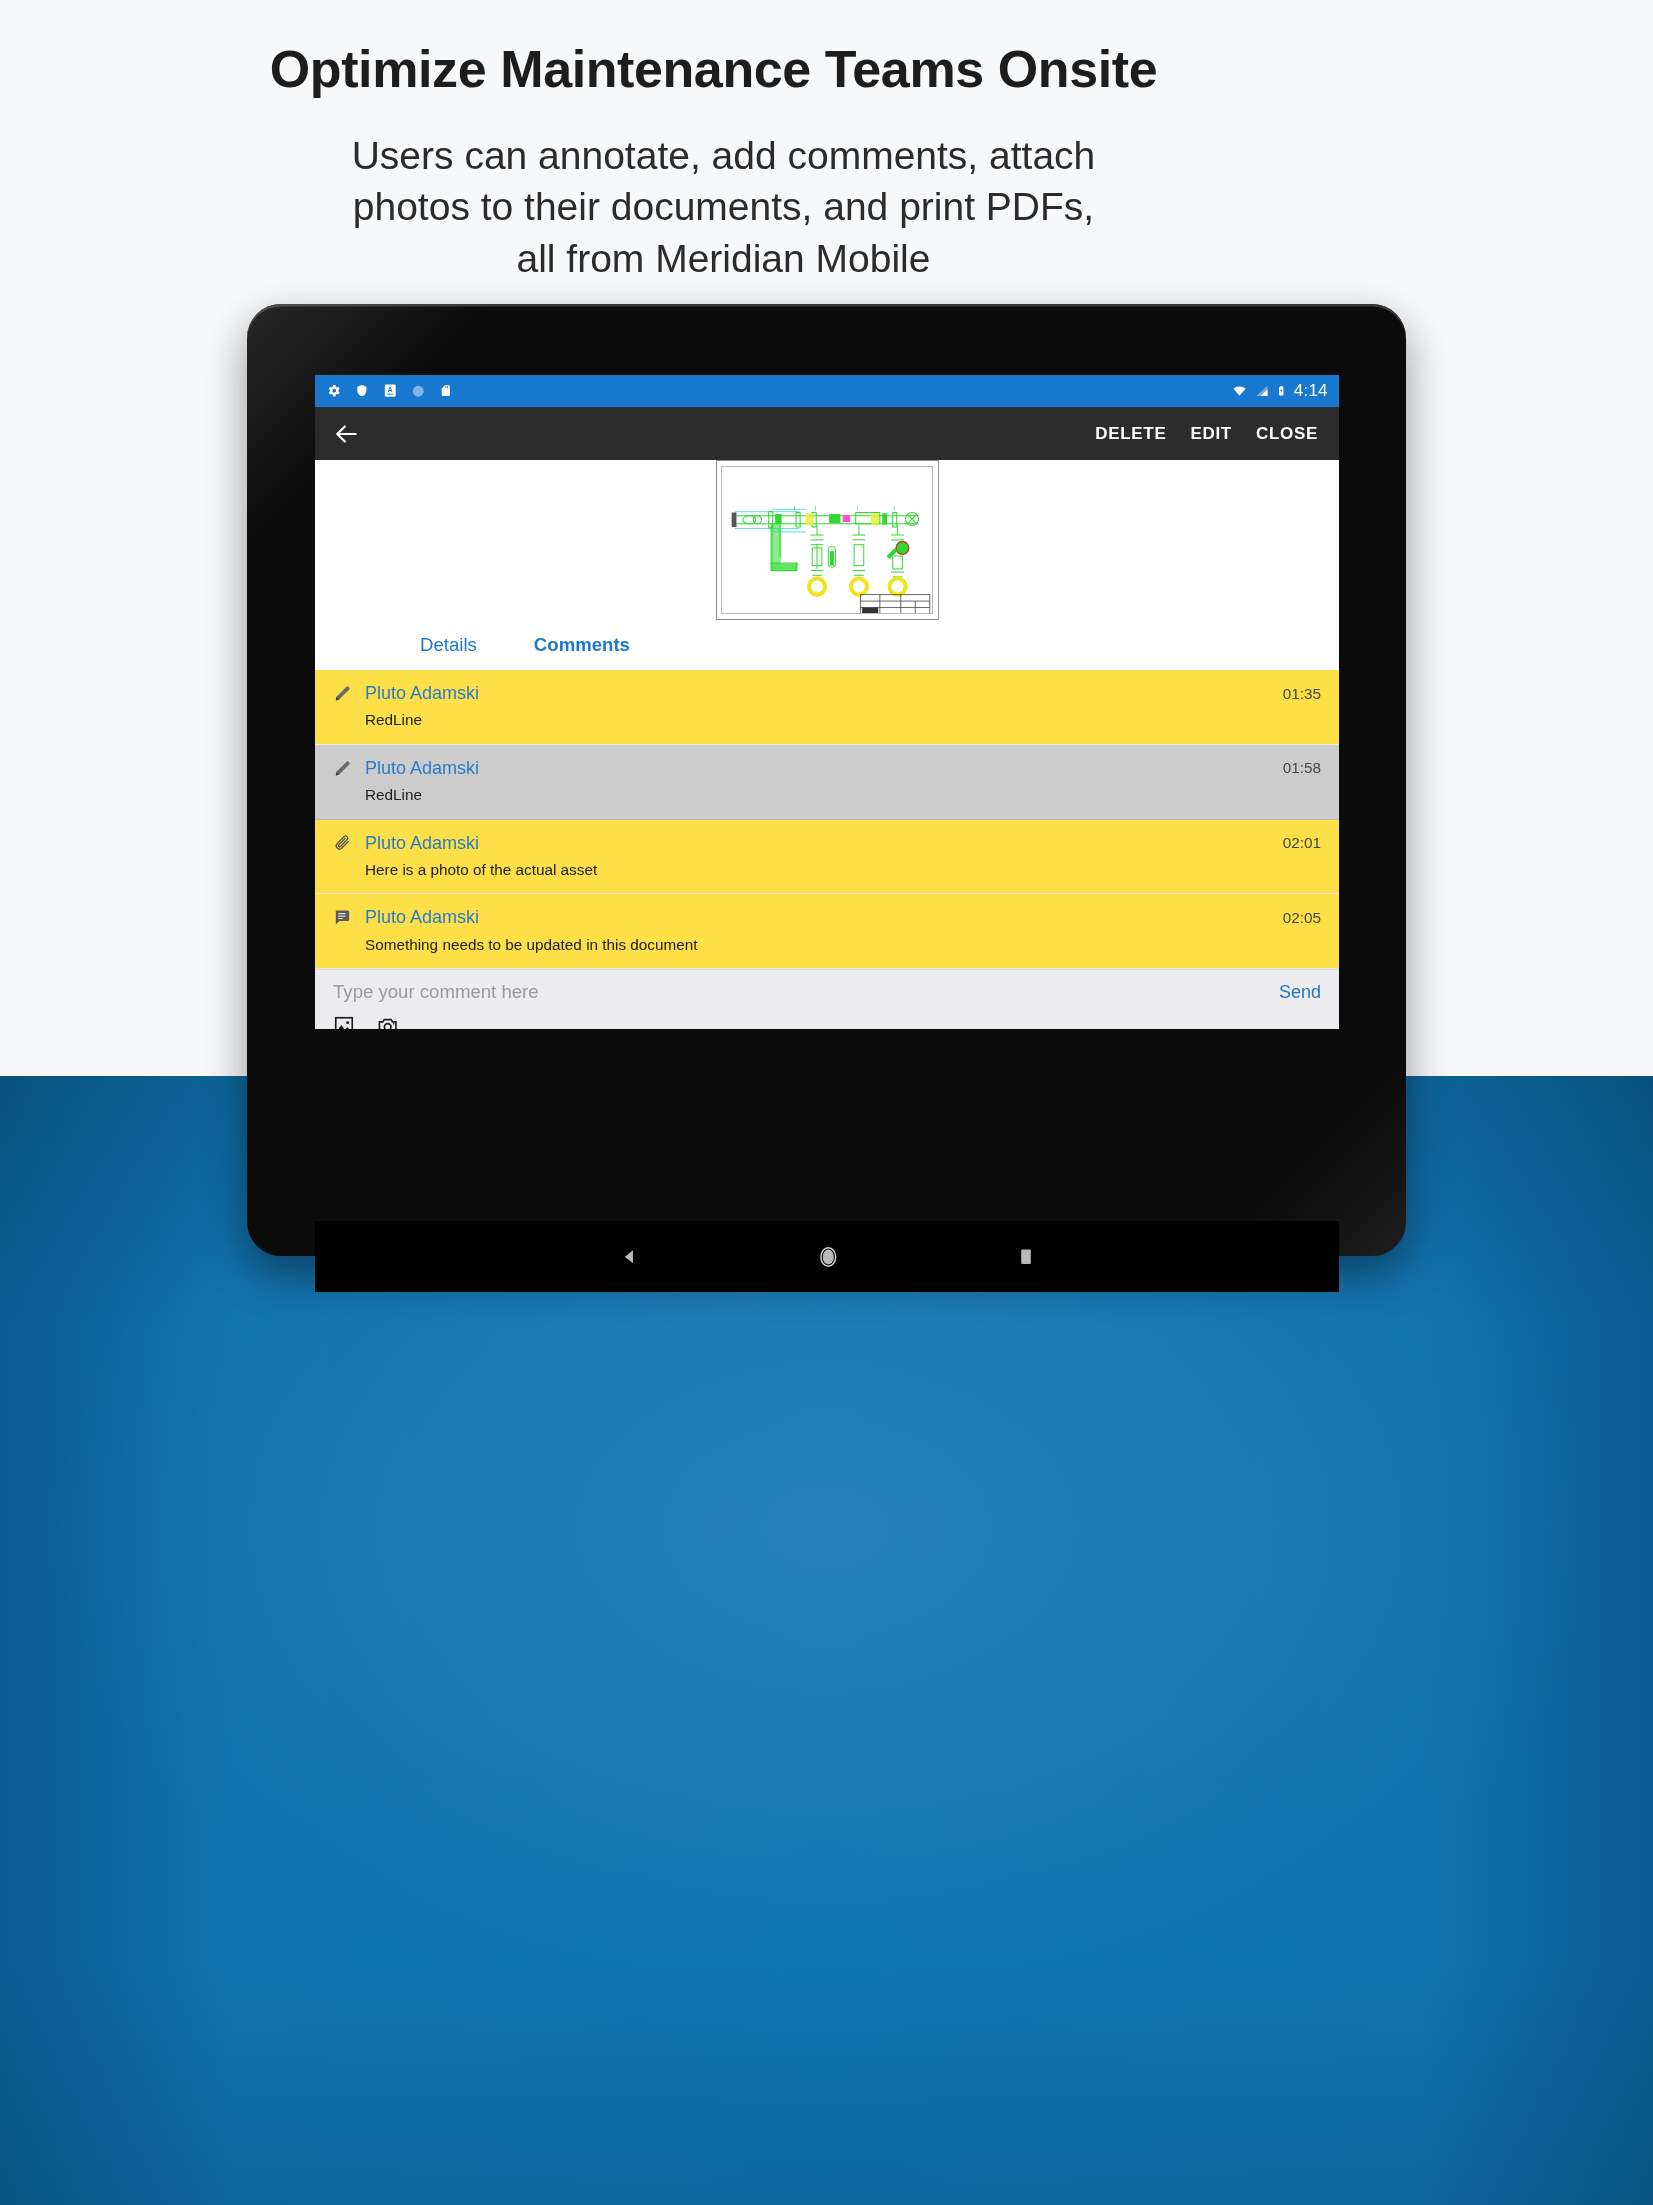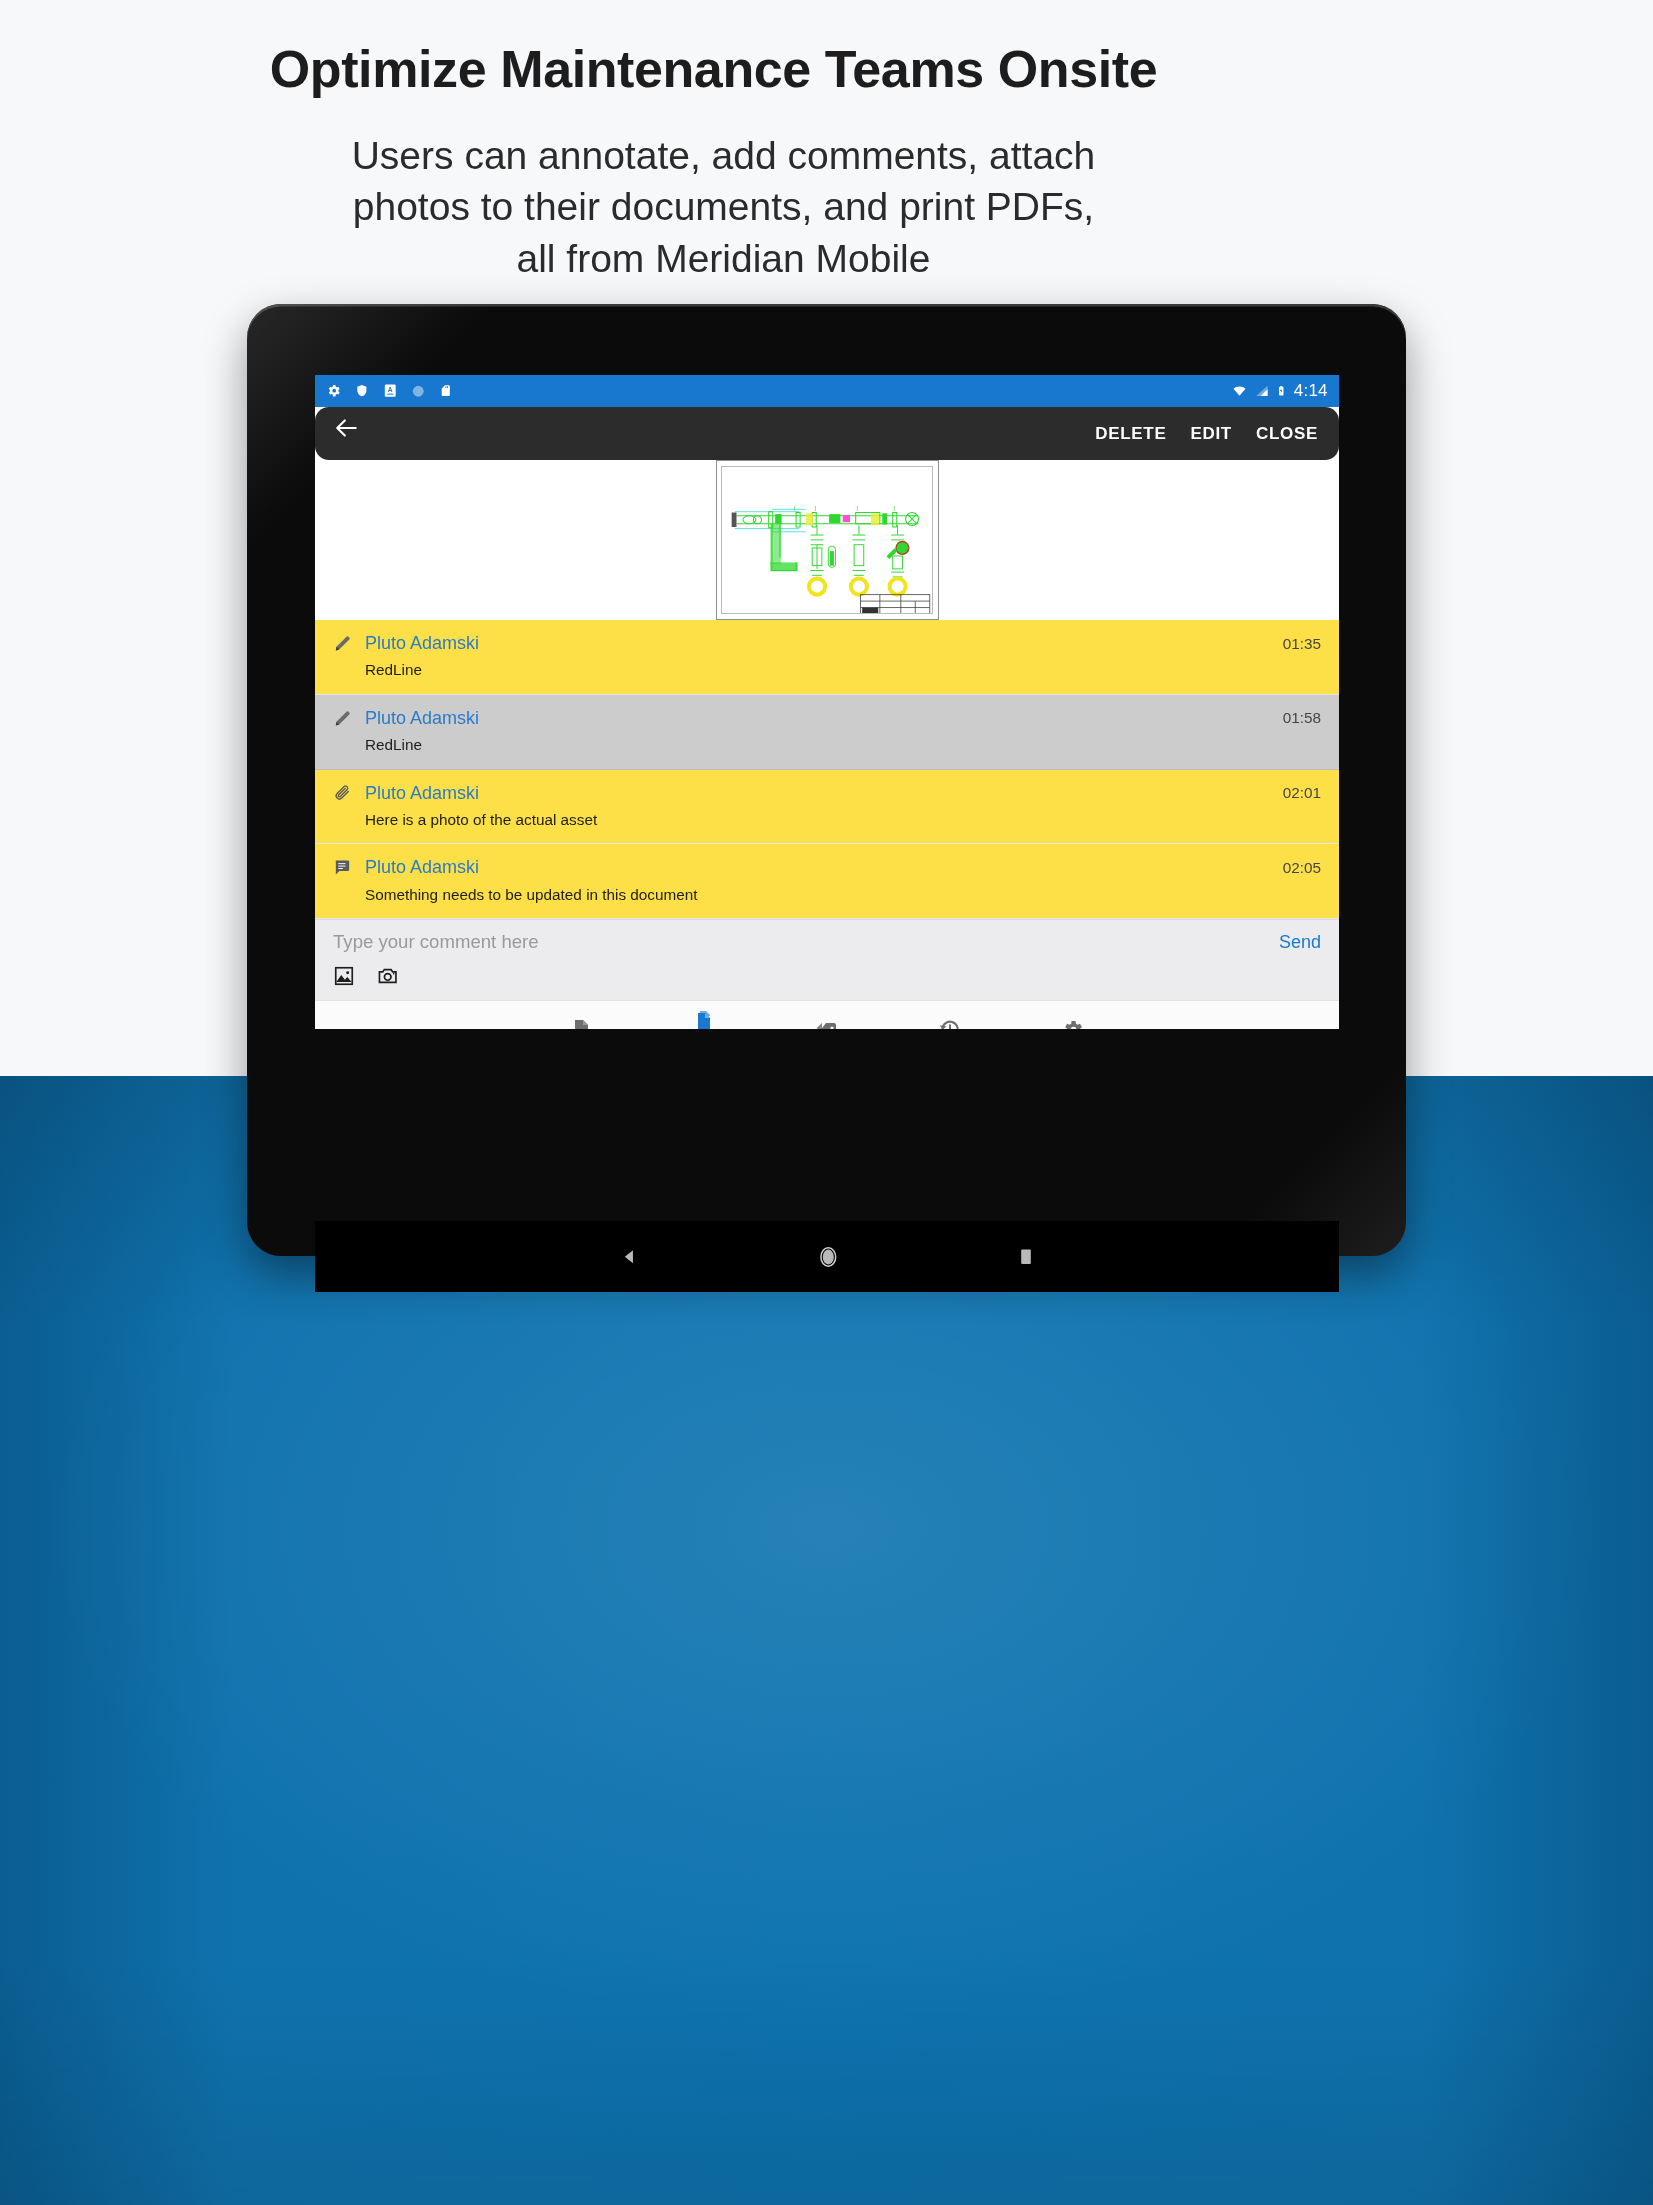--- a/index.html
+++ b/index.html
@@ -82,23 +82,22 @@
   }
   #status-left { display: flex; align-items: center; gap: 13.7px; }
   #status-right { margin-left: auto; display: flex; align-items: center; gap: 7.3px; }
   .sb-ico { display: inline-flex; align-items: center; justify-content: center; }
   .sb-time { font-size: 17px; font-weight: 500; letter-spacing: 0.2px; }
 
   
   #app-toolbar {
     height: 53px; flex: 0 0 53px;
     background: #2c2c2c;
-    display: flex; 
+    display: flex; align-items: center;
     padding: 0 11.3px;
-    border-radius: 14px;
   }
   #back-button { width: 42px; height: 42px; display: flex; align-items: center; justify-content: center; }
   #toolbar-actions { margin-left: auto; display: flex; align-items: center; gap: 24px; padding-right: 9.7px; }
   .tb-action {
     color: #ffffff; font-size: 17px; font-weight: bold; letter-spacing: 0.7px;
   }
 
   
   #doc-preview-area {
     flex: 0 0 144px;
@@ -366,20 +365,24 @@
               <line x1="196" y1="158" x2="196" y2="182"></line>
               <line x1="222" y1="158" x2="222" y2="182"></line>
               <line x1="240" y1="166" x2="240" y2="182"></line>
             </g>
             <rect x="174" y="174" width="20" height="7" fill="#333"></rect>
           </svg>
         </div>
       </div>
     </div>
 
+    <div id="tab-bar">
+      <span class="tab">Details</span>
+      <span class="tab active">Comments</span>
+    </div>
 
     <div id="comment-list">
 
       <div class="comment-row">
         <div class="cr-head">
           <span class="cr-icon">
             <svg width="19.4" height="19.4" viewBox="0 0 24 24" fill="#6b6b6b">
               <path d="M3.5 20.5l4.2-1.2L20.1 6.9a1.8 1.8 0 000-2.5l-.9-.9a1.8 1.8 0 00-2.5 0L4.3 15.9z"></path>
               <path d="M4.3 15.9l3.4 3.4-4.2 1.2z" fill="#3d3d3d"></path>
             </svg>

